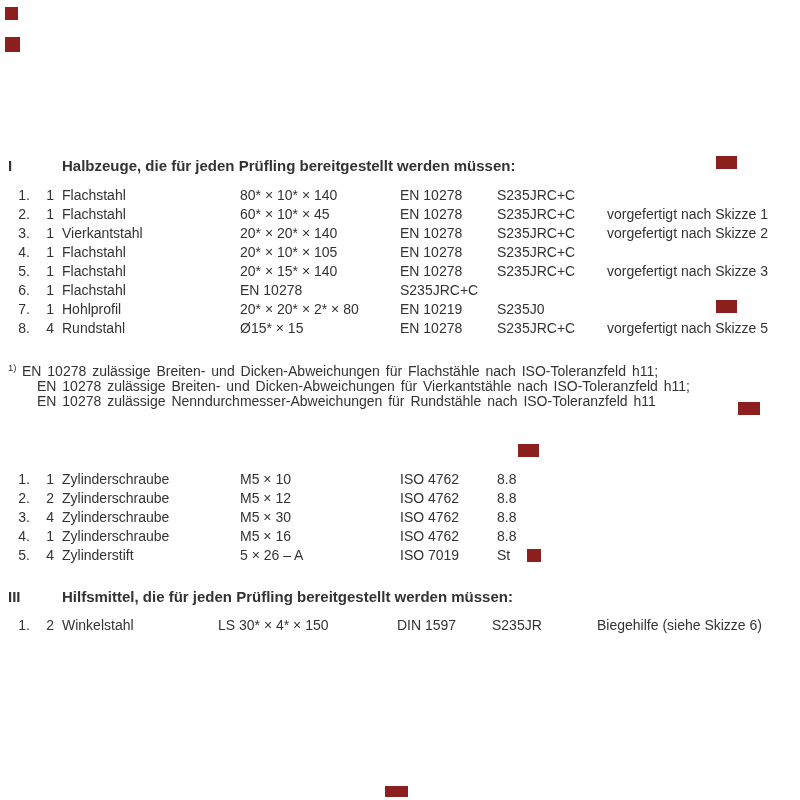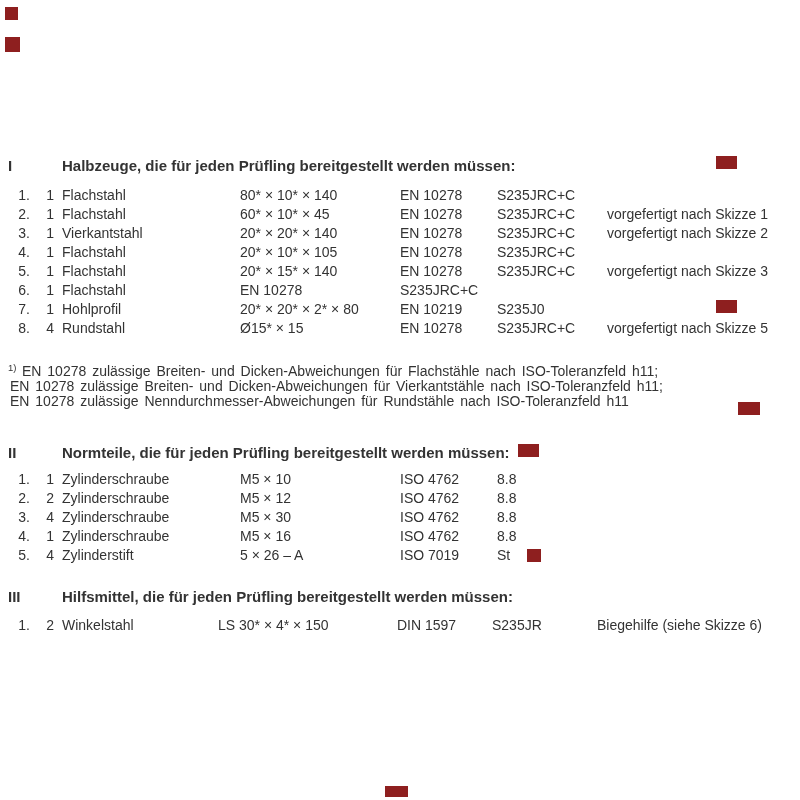--- a/index.html
+++ b/index.html
@@ -14,21 +14,21 @@
   }
   .roman{padding-left:8px;}
   .rows{position:absolute;left:0;width:800px;}
   .row{display:grid;grid-template-columns:38px 24px 178px 160px 97px 110px 1fr;line-height:19px;white-space:nowrap;}
   .row.alt{grid-template-columns:38px 24px 156px 179px 95px 105px 1fr;}
   .c{overflow:visible;}
   .idx,.qty{text-align:right;padding-right:8px;}
   .dm{white-space:pre;}
   .footnote{position:absolute;left:0;top:360px;width:788px;font-weight:normal;line-height:15px;word-spacing:2px;white-space:nowrap;}
   .fn-line.first{padding-left:8px;}
-  .fn-line.rest{padding-left:10px;}
+  .fn-line.rest{padding-left:10px;margin-left:27px;}
   .fn-marker{display:inline-block;width:14px;font-size:9.5px;vertical-align:5px;word-spacing:0;}
   .redact{position:absolute;}
 </style>
 </head>
 <body>
 
 <div class="page" id="page">
 
   <div class="heading" style="top:156px">
     <span class="roman">I</span>
@@ -106,24 +106,20 @@
     <span class="c rm">vorgefertigt nach Skizze 5</span>
   </div>
     </div>
 
   <div class="footnote">
     <div class="fn-line first"><span class="fn-marker">1)</span><span>EN 10278 zulässige Breiten- und Dicken-Abweichungen für Flachstähle nach ISO-Toleranzfeld h11;</span></div>
     <div class="fn-line rest"><span>EN 10278 zulässige Breiten- und Dicken-Abweichungen für Vierkantstähle nach ISO-Toleranzfeld h11;</span></div>
     <div class="fn-line rest"><span>EN 10278 zulässige Nenndurchmesser-Abweichungen für Rundstähle nach ISO-Toleranzfeld h11</span></div>
   </div>
 
-  <div class="heading" style="top:443px">
-    <span class="roman">II</span>
-    <span>Normteile, die für jeden Prüfling bereitgestellt werden müssen:</span>
-  </div>
   <div class="rows" style="top:470px">
       <div class="row">
     <span class="c idx">1.</span>
     <span class="c qty">1</span>
     <span class="c nm">Zylinderschraube</span>
     <span class="c dm">M5 × 10</span>
     <span class="c st">ISO 4762</span>
     <span class="c gr">8.8</span>
     <span class="c rm"></span>
   </div>

